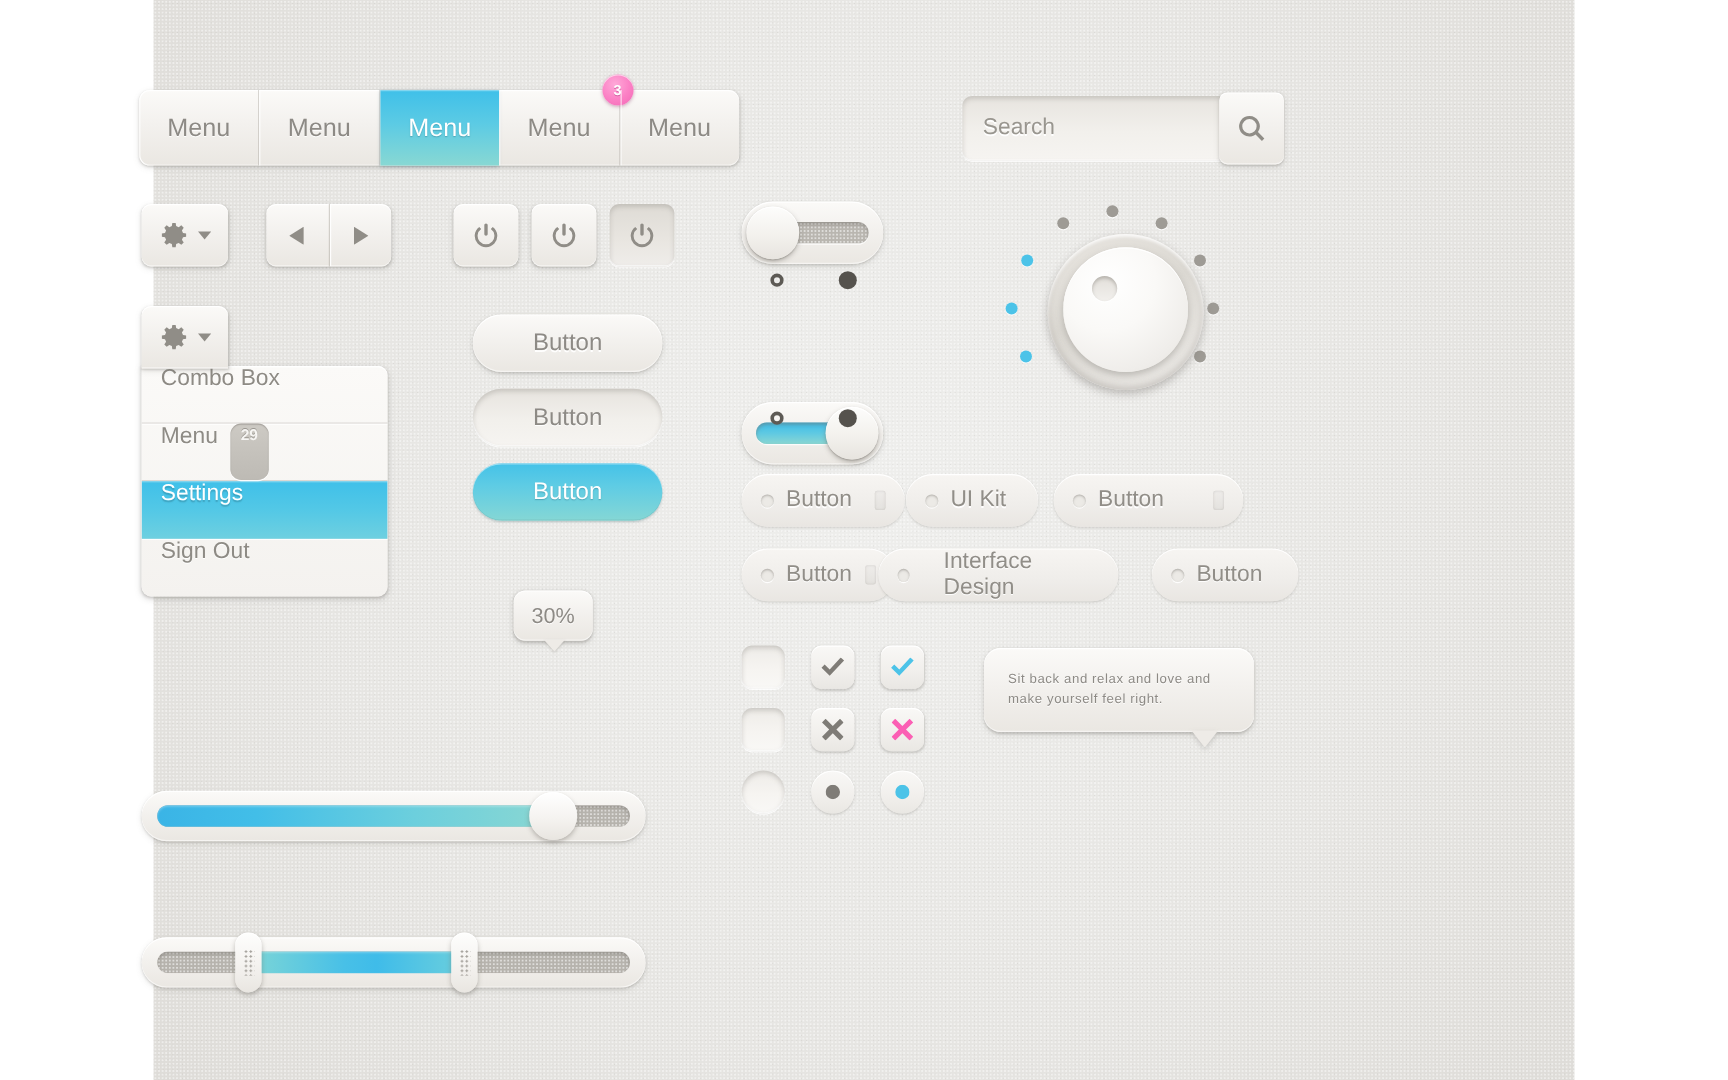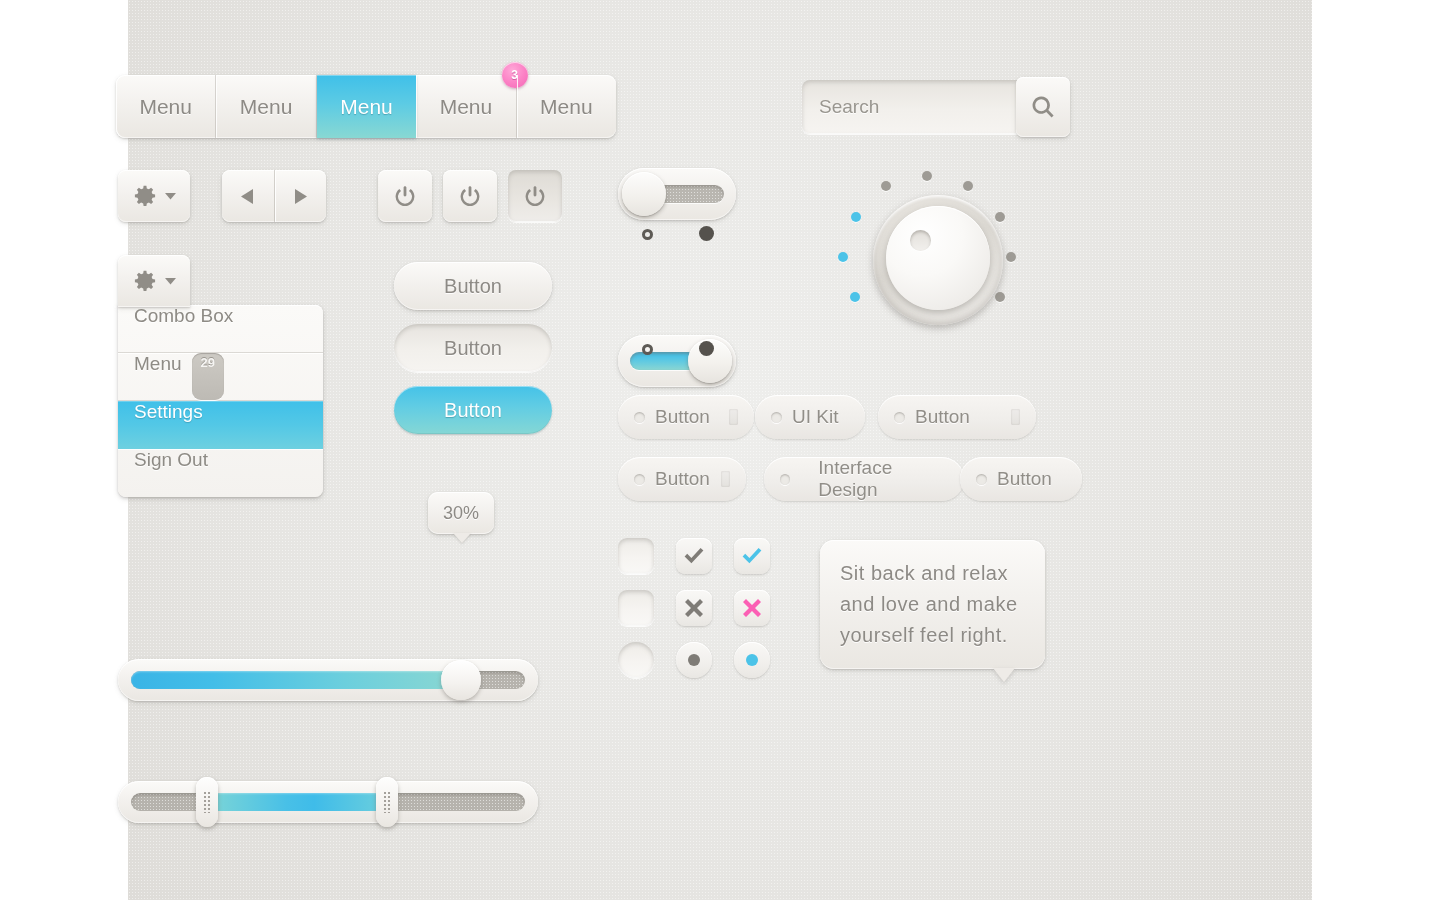--- a/index.html
+++ b/index.html
@@ -186,21 +186,21 @@
     box-shadow: inset 0 1px 0 rgba(255,255,255,.95), 0 1px 2px rgba(120,116,110,.26);
   }
   .tag .tdot{ width:11px;height:11px;border-radius:50%;
     background:#eceae6; box-shadow:inset 0 1px 2px rgba(130,126,120,.55), 0 1px 0 rgba(255,255,255,.9); }
   .tag .tx{ margin-left:auto; width:9px; height:16px; border-radius:2px;
     background:linear-gradient(180deg,#eeecea,#e4e2de); box-shadow:inset 0 0 2px rgba(150,146,140,.4); }
   #t1{left:618px; top:395px; width:136px;}
   #t2{left:755px; top:395px; width:110px;}
   #t3{left:878px; top:395px; width:158px;}
   #t4{left:618px; top:457px; width:128px;}
-  #t5{left:764px; top:457px; width:200px;gap:28px;}
+  #t5{left:732px; top:457px; width:200px;gap:28px;}
   #t6{left:960px; top:457px; width:122px;}
 
   
   .cb{ width:36px; height:36px; border-radius:9px; display:flex; align-items:center; justify-content:center; }
   .rb{ width:36px; height:36px; border-radius:50%; display:flex; align-items:center; justify-content:center; }
   .cbe{
     background:linear-gradient(180deg,#eeece8 0%, #f6f4f1 55%, #f9f8f6 100%);
     box-shadow: inset 0 2px 4px rgba(130,126,120,.35), inset 0 -1px 0 rgba(255,255,255,.9), 0 1px 0 rgba(255,255,255,.8);
   }
   .cbf{
@@ -243,21 +243,21 @@
     background:linear-gradient(180deg,#fefefd 0%, #f4f2ef 55%, #e9e6e1 100%);
     box-shadow: inset 0 1px 0 #fff, 0 2px 4px rgba(110,106,100,.45);
     display:flex; align-items:center; justify-content:center; }
   #sl2 .grip{ width:9px; height:22px;
     background-image: radial-gradient(rgba(150,146,140,.85) .9px, transparent 1px);
     background-size:4px 4px; }
   #h1{ left:78px; } #h2{ left:258px; }
 
   
   #bub{ left:820px; top:540px; width:225px; border-radius:14px; padding:18px 20px; }
-  #bub p{ font-size:20px; line-height:1.55; color:#8d8a85; letter-spacing:.5px;
+  #bub p{ font-size:11px; line-height:1.55; color:#8d8a85; letter-spacing:.5px;
     text-shadow:0 1px 0 rgba(255,255,255,.95); }
   #bub .tail{ position:absolute; right:30px; bottom:-13px; width:0;height:0;
     border-left:11px solid transparent; border-right:11px solid transparent;
     border-top:14px solid #eeebe7; filter:drop-shadow(0 2px 2px rgba(120,116,110,.28)); }
 
   svg{display:block;}
   .ico path,.ico circle,.ico rect,.ico polygon{fill:#908d87;}
 </style>
 </head>
 <body>

